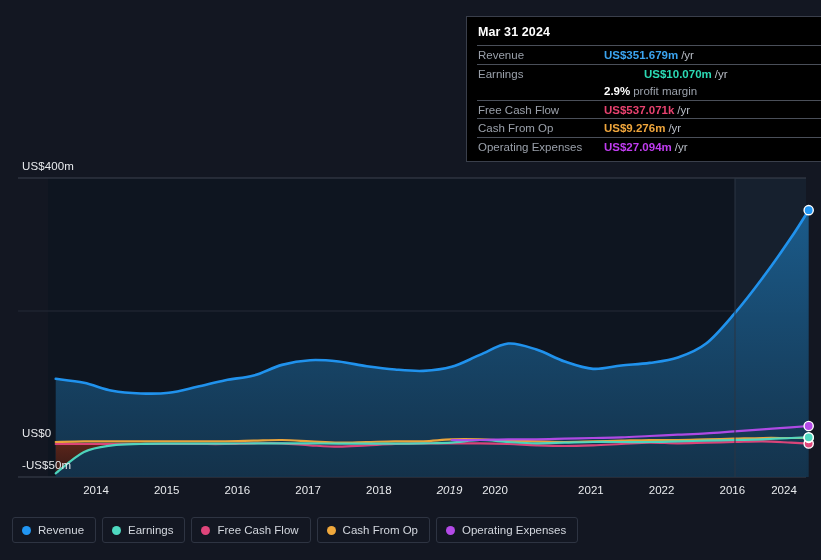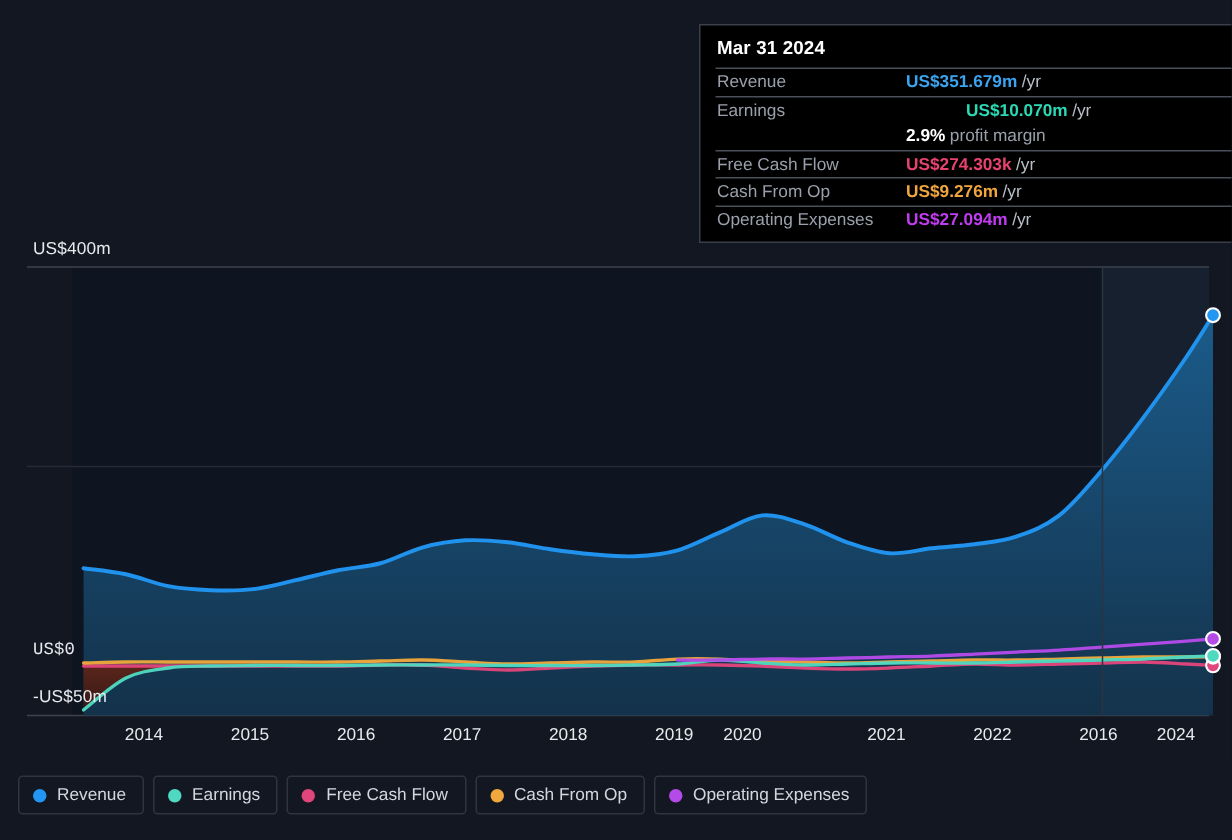--- a/index.html
+++ b/index.html
@@ -26,21 +26,21 @@
 
   
   .ylabel {
     position: absolute;
     color: #e8eaed;
     font-size: 11.5px;
     white-space: nowrap;
     letter-spacing: .1px;
   }
   #ylabel-top   { left: 22px; top: 160px; }
-  #ylabel-zero  { left: 22px; top: 427px; font-family: Liberation Mono, monospace; }
+  #ylabel-zero  { left: 22px; top: 427px; }
   #ylabel-bot   { left: 22px; top: 459px; }
 
   #xaxis {
     position: absolute;
     left: 0; top: 484px;
     width: 821px; height: 22px;
   }
   .xlabel {
     position: absolute;
     top: 0;
@@ -155,21 +155,21 @@
   <div class="ylabel" id="ylabel-top">US$400m</div>
   <div class="ylabel" id="ylabel-zero">US$0</div>
   <div class="ylabel" id="ylabel-bot">-US$50m</div>
 
   <div id="xaxis">
       <div class="xlabel" style="left: 84px;">2014</div>
       <div class="xlabel" style="left: 154.7px;">2015</div>
       <div class="xlabel" style="left: 225.4px;">2016</div>
       <div class="xlabel" style="left: 296.1px;">2017</div>
       <div class="xlabel" style="left: 366.8px;">2018</div>
-      <div class="xlabel" style="left: 437.5px;">2019</div>
+      <div class="xlabel" style="left: 437.5px; font-style: italic;">2019</div>
       <div class="xlabel" style="left: 483px;">2020</div>
       <div class="xlabel" style="left: 578.9px;">2021</div>
       <div class="xlabel" style="left: 649.6px;">2022</div>
       <div class="xlabel" style="left: 720.3px;">2016</div>
       <div class="xlabel" style="left: 772px;">2024</div>
     </div>
 
   <div id="tooltip">
     <div id="tooltip-date">Mar 31 2024</div>
     <div id="tooltip-rows">
@@ -183,21 +183,21 @@
           <span class="tt-val" style="color: rgb(43, 217, 180); padding-left: 40px;">US$10.070m</span>
           <span class="tt-unit">/yr</span>
         </div>
         <div class="tt-row noline">
           <span class="tt-label"></span>
           <span class="tt-val" style="color: rgb(255, 255, 255);">2.9%</span>
           <span class="tt-sub">profit margin</span>
         </div>
         <div class="tt-row">
           <span class="tt-label">Free Cash Flow</span>
-          <span class="tt-val" style="color: rgb(232, 66, 111);">US$274.303k</span>
+          <span class="tt-val" style="color: rgb(232, 66, 111);">US$537.071k</span>
           <span class="tt-unit">/yr</span>
         </div>
         <div class="tt-row">
           <span class="tt-label">Cash From Op</span>
           <span class="tt-val" style="color: rgb(240, 166, 60);">US$9.276m</span>
           <span class="tt-unit">/yr</span>
         </div>
         <div class="tt-row">
           <span class="tt-label">Operating Expenses</span>
           <span class="tt-val" style="color: rgb(192, 60, 240);">US$27.094m</span>

